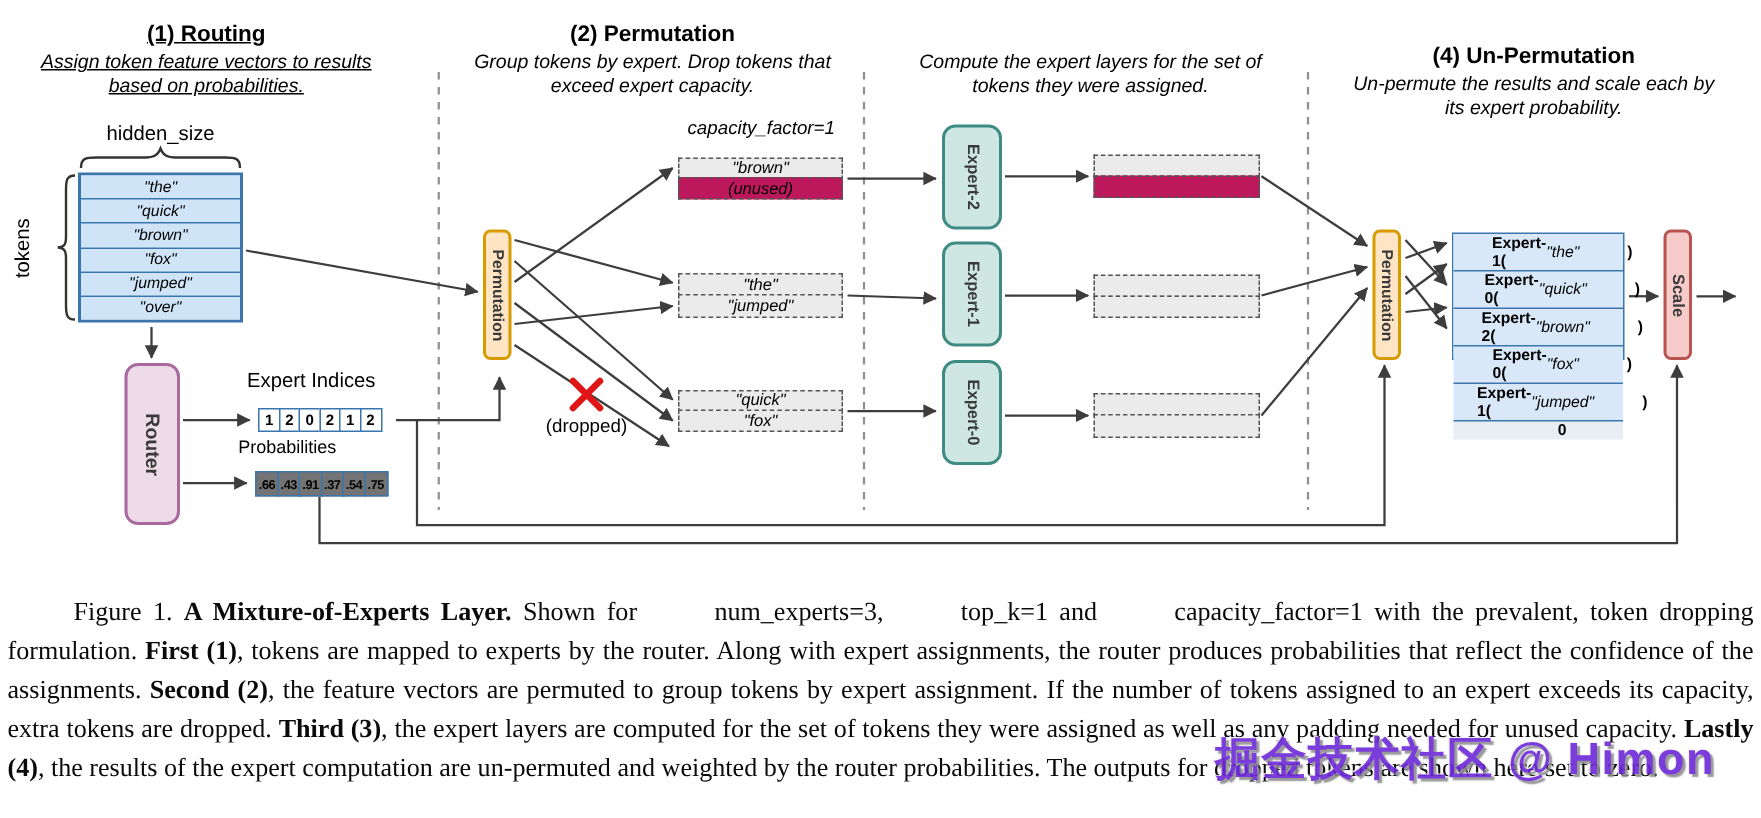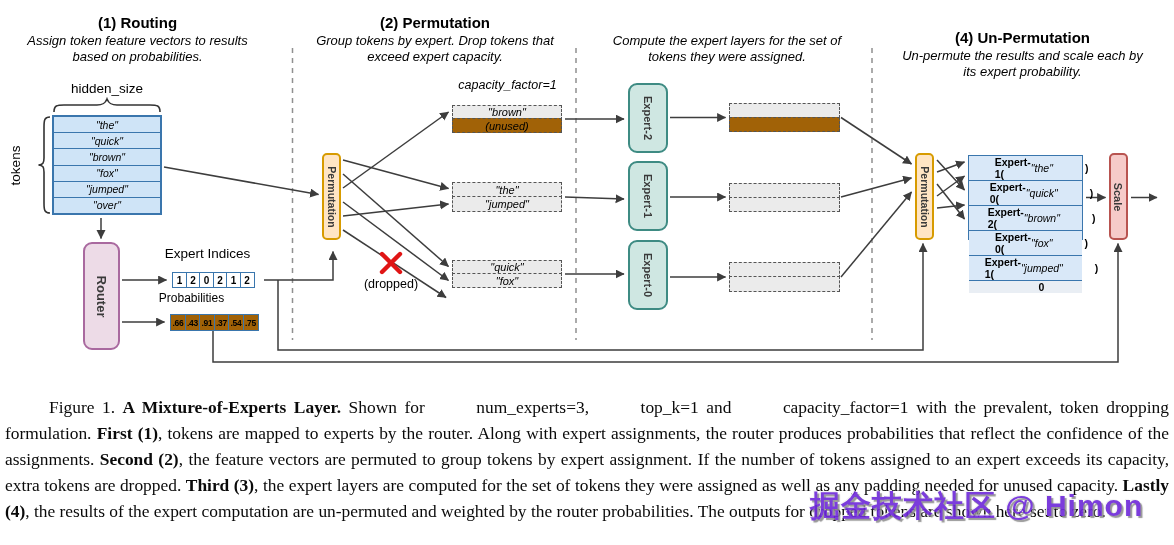--- a/index.html
+++ b/index.html
@@ -2,55 +2,55 @@
 <html><head>
 <meta charset="utf-8">
 <style>
   html,body{margin:0;padding:0;background:#fff;}
   #page{position:relative;width:1174px;height:545px;background:#fff;overflow:hidden;}
   #diagram{position:absolute;left:0;top:0;width:1174px;height:375px;font-family:"Liberation Sans",sans-serif;color:#000;}
   #overlay{position:absolute;left:0;top:0;z-index:1;}
   .abs{position:absolute;z-index:2;}
   .sec-title{position:absolute;top:14px;font-weight:bold;font-size:15px;text-align:center;z-index:2;}
   .sec-sub{position:absolute;top:33px;font-style:italic;font-size:13px;line-height:15.5px;text-align:center;white-space:pre-line;z-index:2;}
-  #st1,#ss1{left:10px;width:255px;}
+  #st1,#ss1{left:10px;width:255px;text-decoration:underline;}
   #st2,#ss2{left:300px;width:270px;}
   #st3,#ss3{left:592px;width:270px;}
   #st4,#ss4{left:880px;width:285px;margin-top:15px;}
   #hidden-label{left:52px;top:81px;width:110px;text-align:center;font-size:13.5px;}
   #tokens-label{left:-16px;top:158px;width:62px;text-align:center;font-size:13.5px;transform:rotate(-90deg);}
   #token-box{left:52px;top:115px;width:110px;height:100px;border:2px solid #3a76ad;display:flex;flex-direction:column;background:#fff;box-sizing:border-box;}
   .token-row{flex:1;display:flex;align-items:center;justify-content:center;font-style:italic;font-size:10.5px;background:#cfe4f7;border-top:1px solid #3a76ad;}
   .token-row:first-child{border-top:none;}
   .vbox{display:flex;align-items:center;justify-content:center;box-sizing:border-box;}
   .vtext{transform:rotate(90deg);white-space:nowrap;font-weight:600;color:#3a3a3a;}
   #router{left:83px;top:242px;width:37px;height:108px;background:#eddbe7;border:2px solid #a9699f;border-radius:9px;font-size:13px;}
   #idx-label{left:150px;top:246px;width:115px;text-align:center;font-size:13.5px;}
   #idx-cells{left:172px;top:272px;display:flex;}
   .cell{width:13px;height:14px;border:1.5px solid #3a76ad;margin-left:-1.5px;background:#fff;display:flex;align-items:center;justify-content:center;font-weight:bold;font-size:10px;}
   .cell:first-child{margin-left:0;}
   #prob-label{left:134px;top:291px;width:115px;text-align:center;font-size:12px;}
   #prob-cells{left:170px;top:314px;display:flex;}
-  .pcell{width:14px;height:15px;border:1.5px solid #3a76ad;margin-left:-1.5px;background:#a16207;display:flex;align-items:center;justify-content:center;font-weight:bold;font-size:8.5px;letter-spacing:-0.3px;}
+  .pcell{width:14px;height:15px;border:1.5px solid #3a76ad;margin-left:-1.5px;background:#737373;display:flex;align-items:center;justify-content:center;font-weight:bold;font-size:8.5px;letter-spacing:-0.3px;}
   .pcell:first-child{margin-left:0;}
   .permbox{width:19px;height:87px;background:#ffe5c4;border:2px solid #d79b00;border-radius:5px;font-size:10.5px;}
   #perm1{left:322px;top:153px;}
   #perm2{left:915px;top:153px;}
   #scale{left:1109px;top:153px;width:19px;height:87px;background:#f6cbc9;border:2px solid #b85450;border-radius:5px;font-size:11px;}
   #capacity-label{left:440px;top:78px;width:135px;text-align:center;font-style:italic;font-size:12.5px;}
   #dropped-label{left:349px;top:277px;width:84px;text-align:center;font-size:12.5px;}
   .group,.eout{position:absolute;left:452px;width:110px;display:flex;flex-direction:column;z-index:2;}
   #groupA{top:105px;height:28px;}
   #groupB{top:182px;height:30px;}
   #groupC{top:260px;height:28px;}
   .eout{left:729px;width:111px;}
   #o2{top:103px;height:29px;}
   #o1{top:183px;height:29px;}
   #o0{top:262px;height:30px;}
-  .grow{flex:1;border:1.4px dashed #555;margin-top:-1.4px;display:flex;align-items:center;justify-content:center;font-style:italic;font-size:11px;background:#a16207;box-sizing:border-box;}
+  .grow{flex:1;border:1.4px dashed #555;margin-top:-1.4px;display:flex;align-items:center;justify-content:center;font-style:italic;font-size:11px;background:#be185d;box-sizing:border-box;}
   .grow:first-child{margin-top:0;}
   .grow.used{background:#ebebeb;}
   .expert{position:absolute;left:628px;width:40px;height:70px;background:#cfe7e2;border:2px solid #3e8b83;border-radius:9px;z-index:2;font-size:11px;}
   #e2{top:83px;}#e1{top:161px;}#e0{top:240px;}
   #unperm-table{left:968px;top:155px;width:115px;height:85px;display:flex;flex-direction:column;border:1.5px solid #3a76ad;background:#fff;box-sizing:border-box;}
   .trow{flex:1;background:#d9e8f8;border-top:1px solid #3a76ad;display:flex;align-items:center;justify-content:center;font-size:10.5px;}
   .trow:first-child{border-top:none;}
   .trow.zero{background:#e9eef4;}
   .trow .b{font-weight:bold;padding-left:32px;}
   .trow .i{font-style:italic;}

